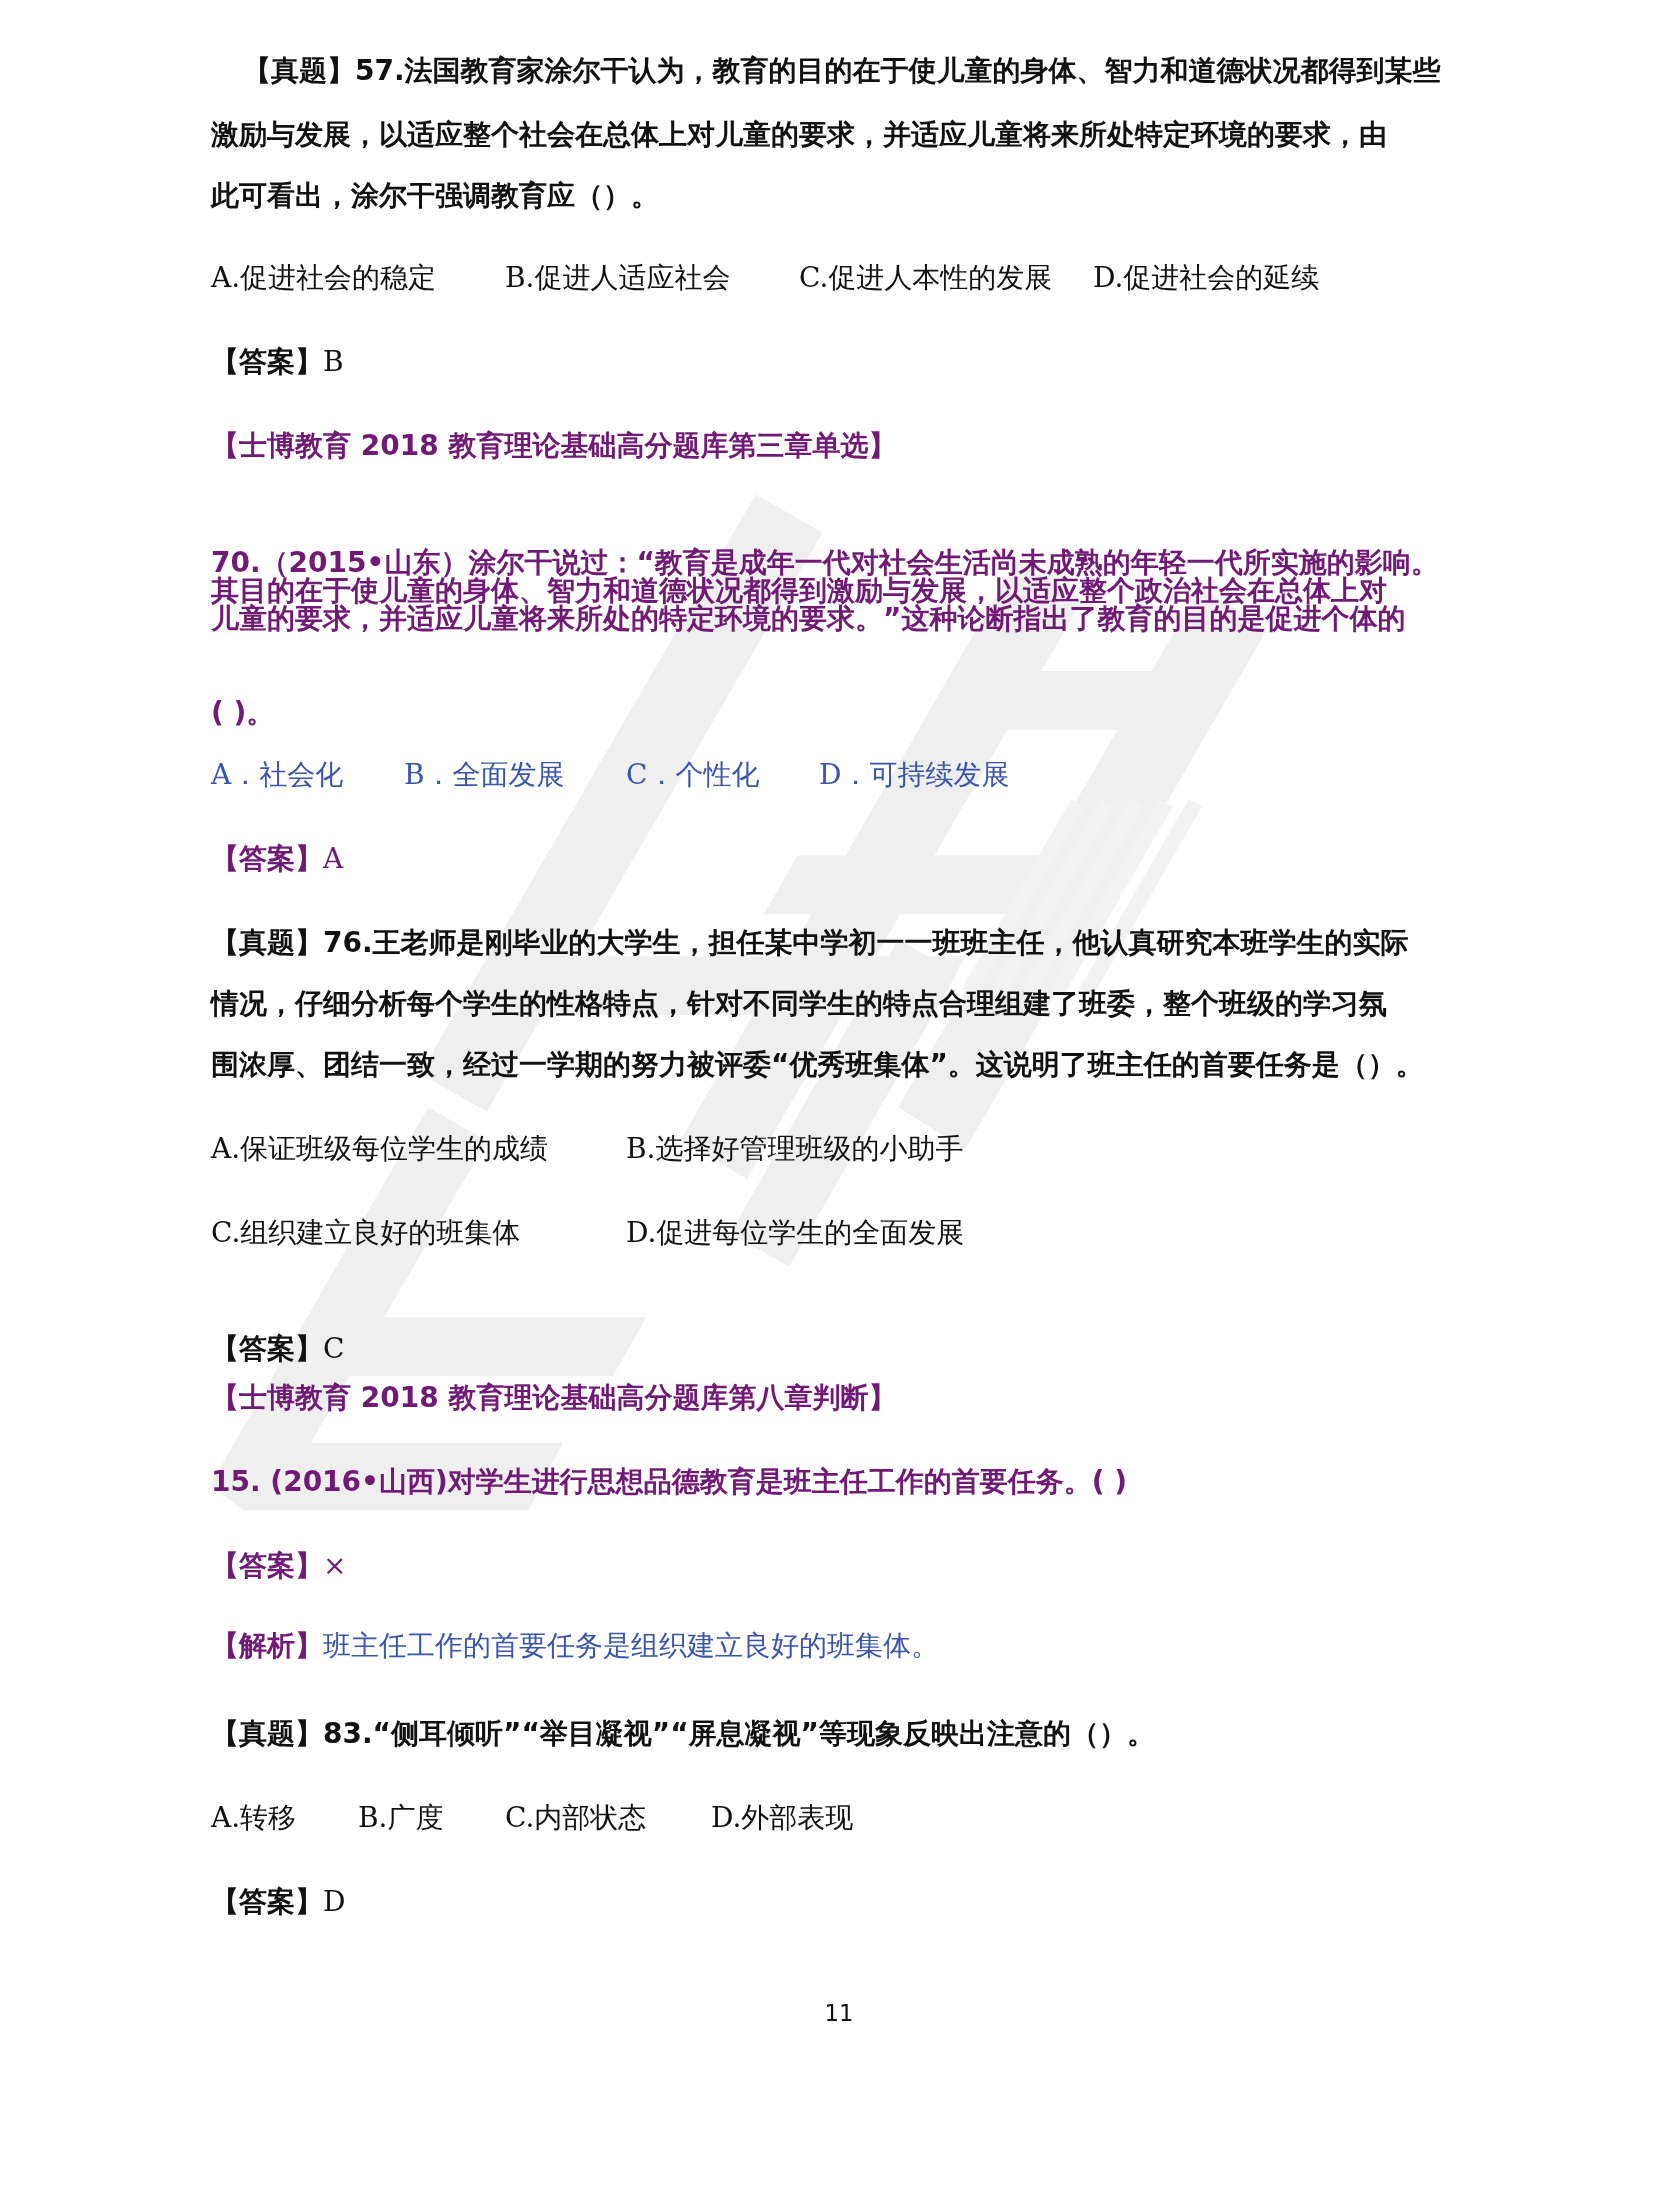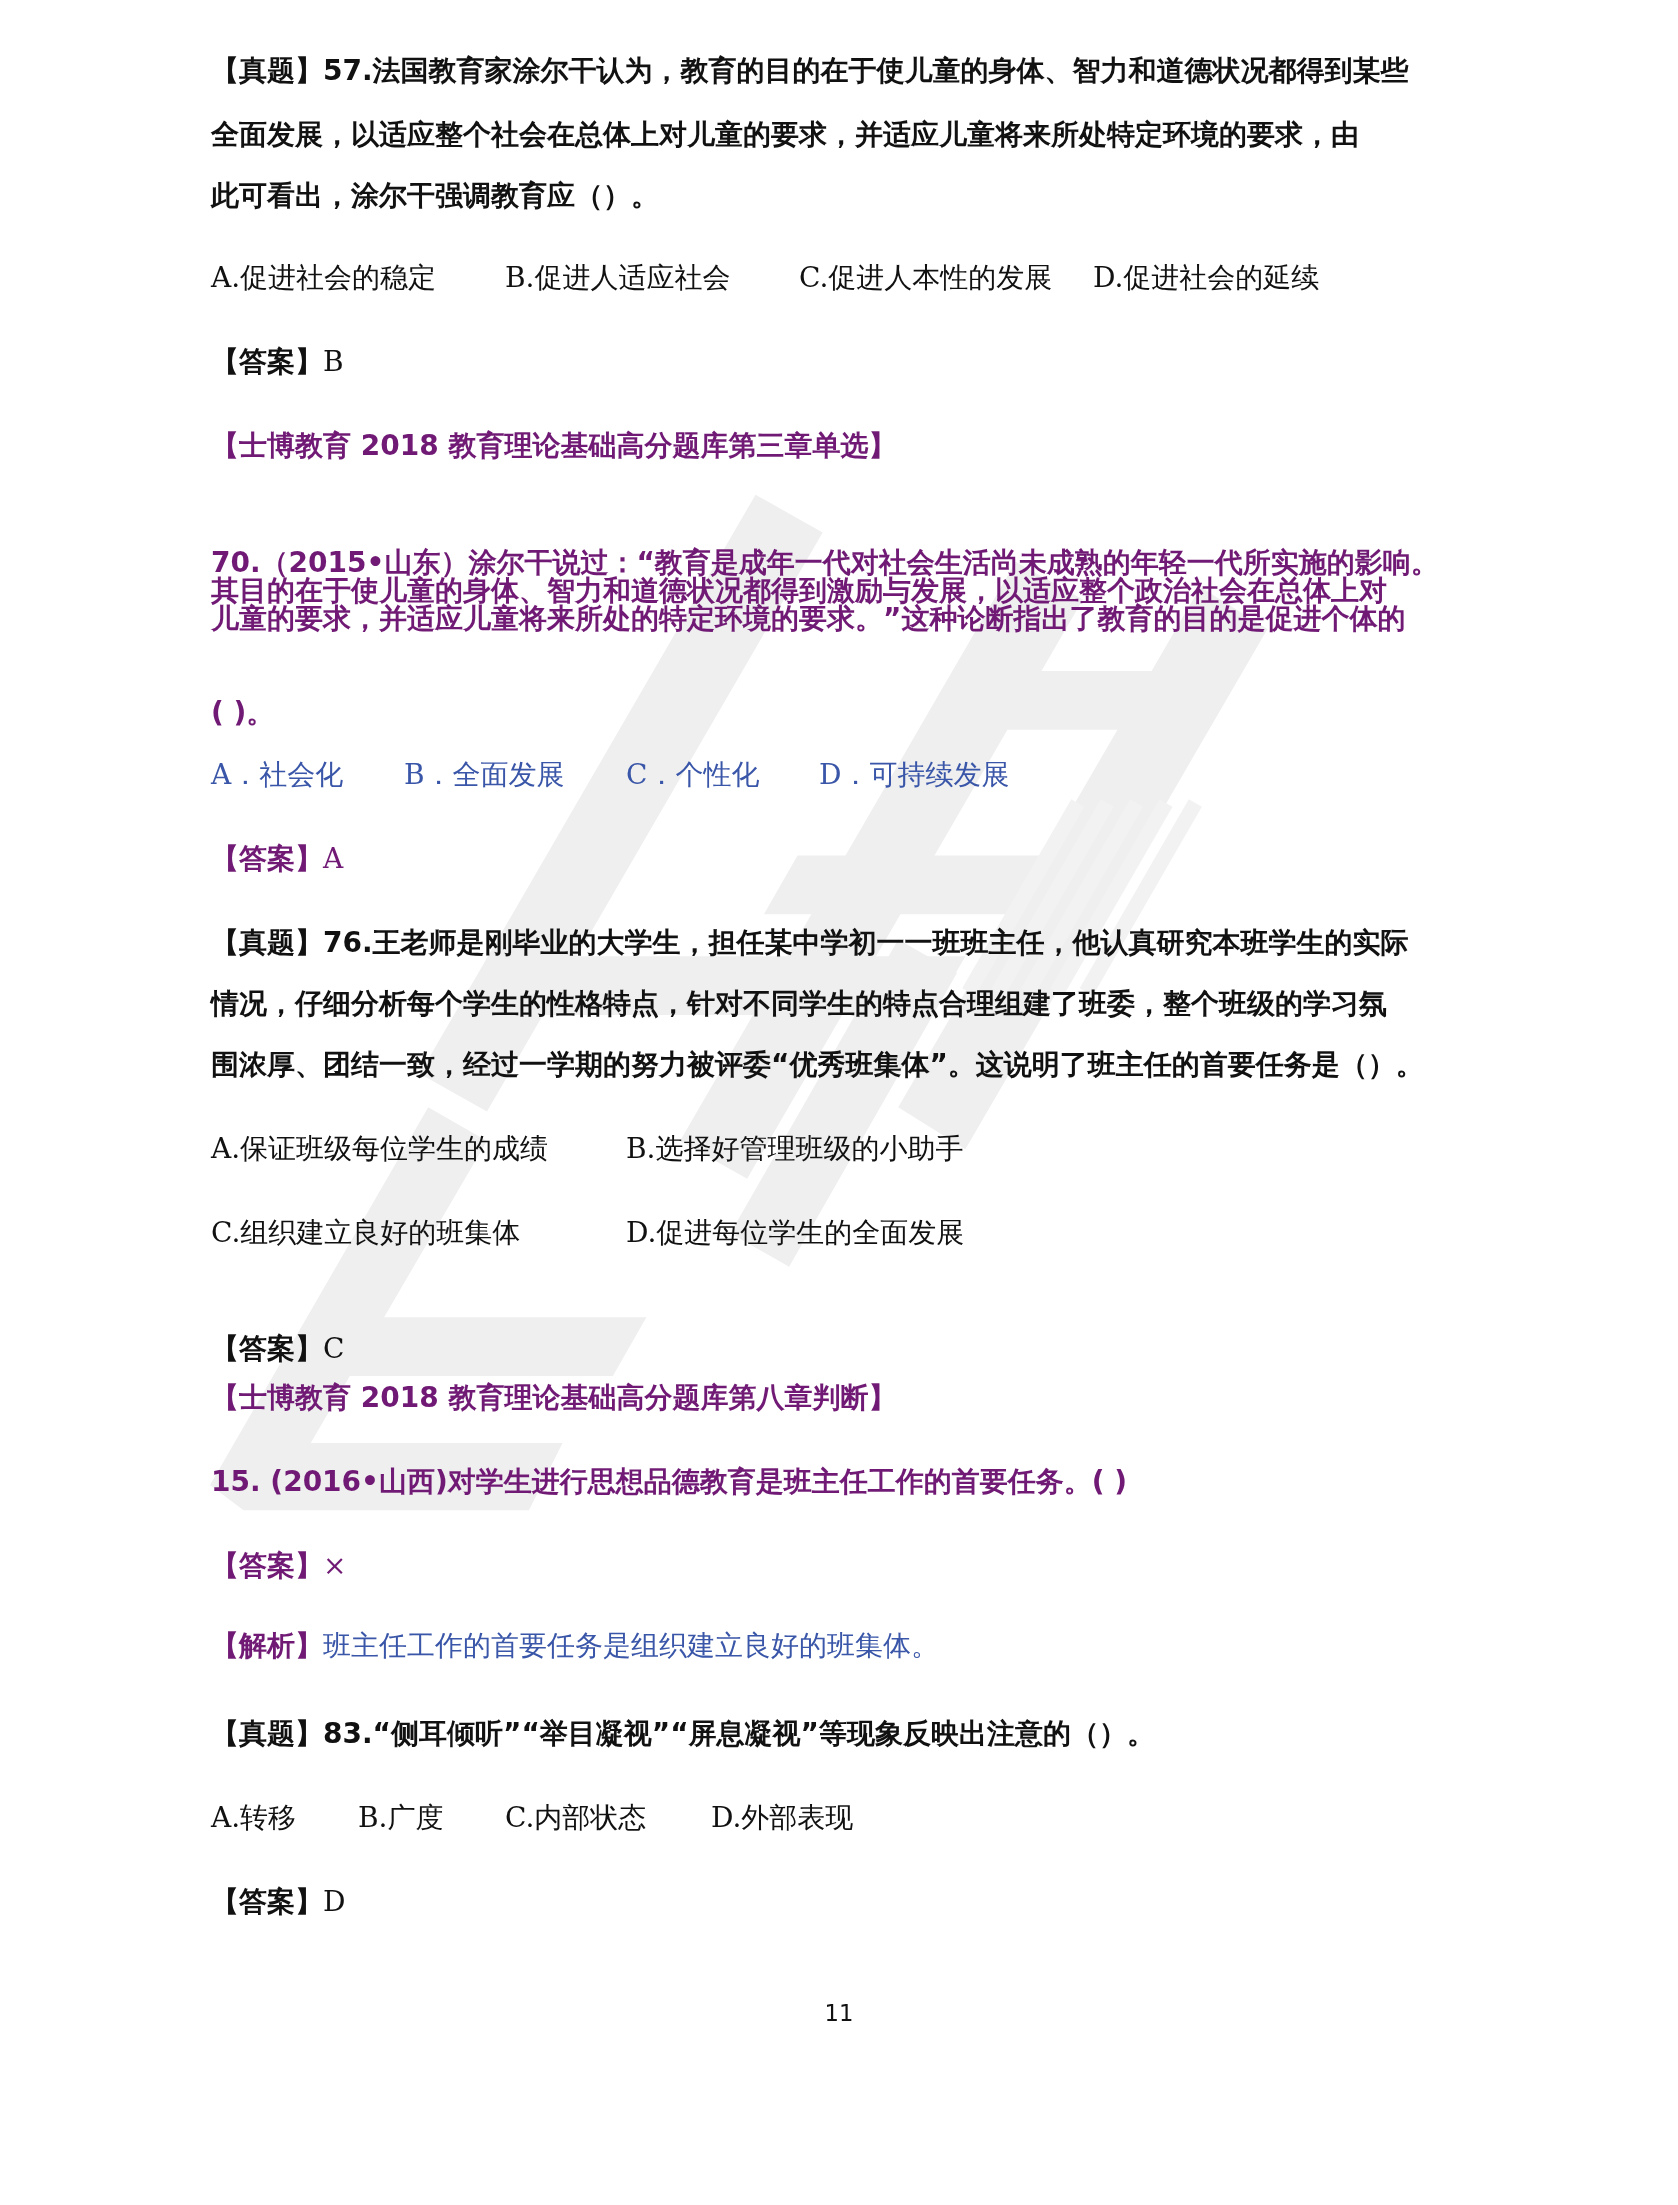--- a/index.html
+++ b/index.html
@@ -31,22 +31,22 @@
   </g>
   <g fill="#F2F2F2">
     <rect x="960" y="520" width="18" height="260" transform="rotate(30 969 650)"></rect>
     <rect x="995" y="520" width="18" height="260" transform="rotate(30 1004 650)"></rect>
     <rect x="1030" y="520" width="18" height="260" transform="rotate(30 1039 650)"></rect>
     <rect x="1065" y="520" width="18" height="260" transform="rotate(30 1074 650)"></rect>
     <rect x="1100" y="520" width="18" height="260" transform="rotate(30 1109 650)"></rect>
   </g>
 </svg>
 
-<div class="line bold" style="top:70px;">【真题】57.法国教育家涂尔干认为，教育的目的在于使儿童的身体、智力和道德状况都得到某些</div>
-<div class="line bold" style="top:134px;">全面发展，以适应整个社会在总体上对儿童的要求，并适应儿童将来所处特定环境的要求，由</div>
+<div class="line bold" style="top:70px;margin-left:32px;">【真题】57.法国教育家涂尔干认为，教育的目的在于使儿童的身体、智力和道德状况都得到某些</div>
+<div class="line bold" style="top:134px;">激励与发展，以适应整个社会在总体上对儿童的要求，并适应儿童将来所处特定环境的要求，由</div>
 <div class="line bold" style="top:195px;">此可看出，涂尔干强调教育应（）。</div>
 <div class="line" style="top:277px;">
   <span class="opt" style="width:294px">A.促进社会的稳定</span><span class="opt" style="width:294px">B.促进人适应社会</span><span class="opt" style="width:294px">C.促进人本性的发展</span><span class="opt">D.促进社会的延续</span>
 </div>
 <div class="line" style="top:361px;">
   <span class="tag">【答案】</span><span>B</span>
 </div>
 
 <div class="line bold blue" style="top:445px;">【士博教育 2018 教育理论基础高分题库第三章单选】</div>
 

